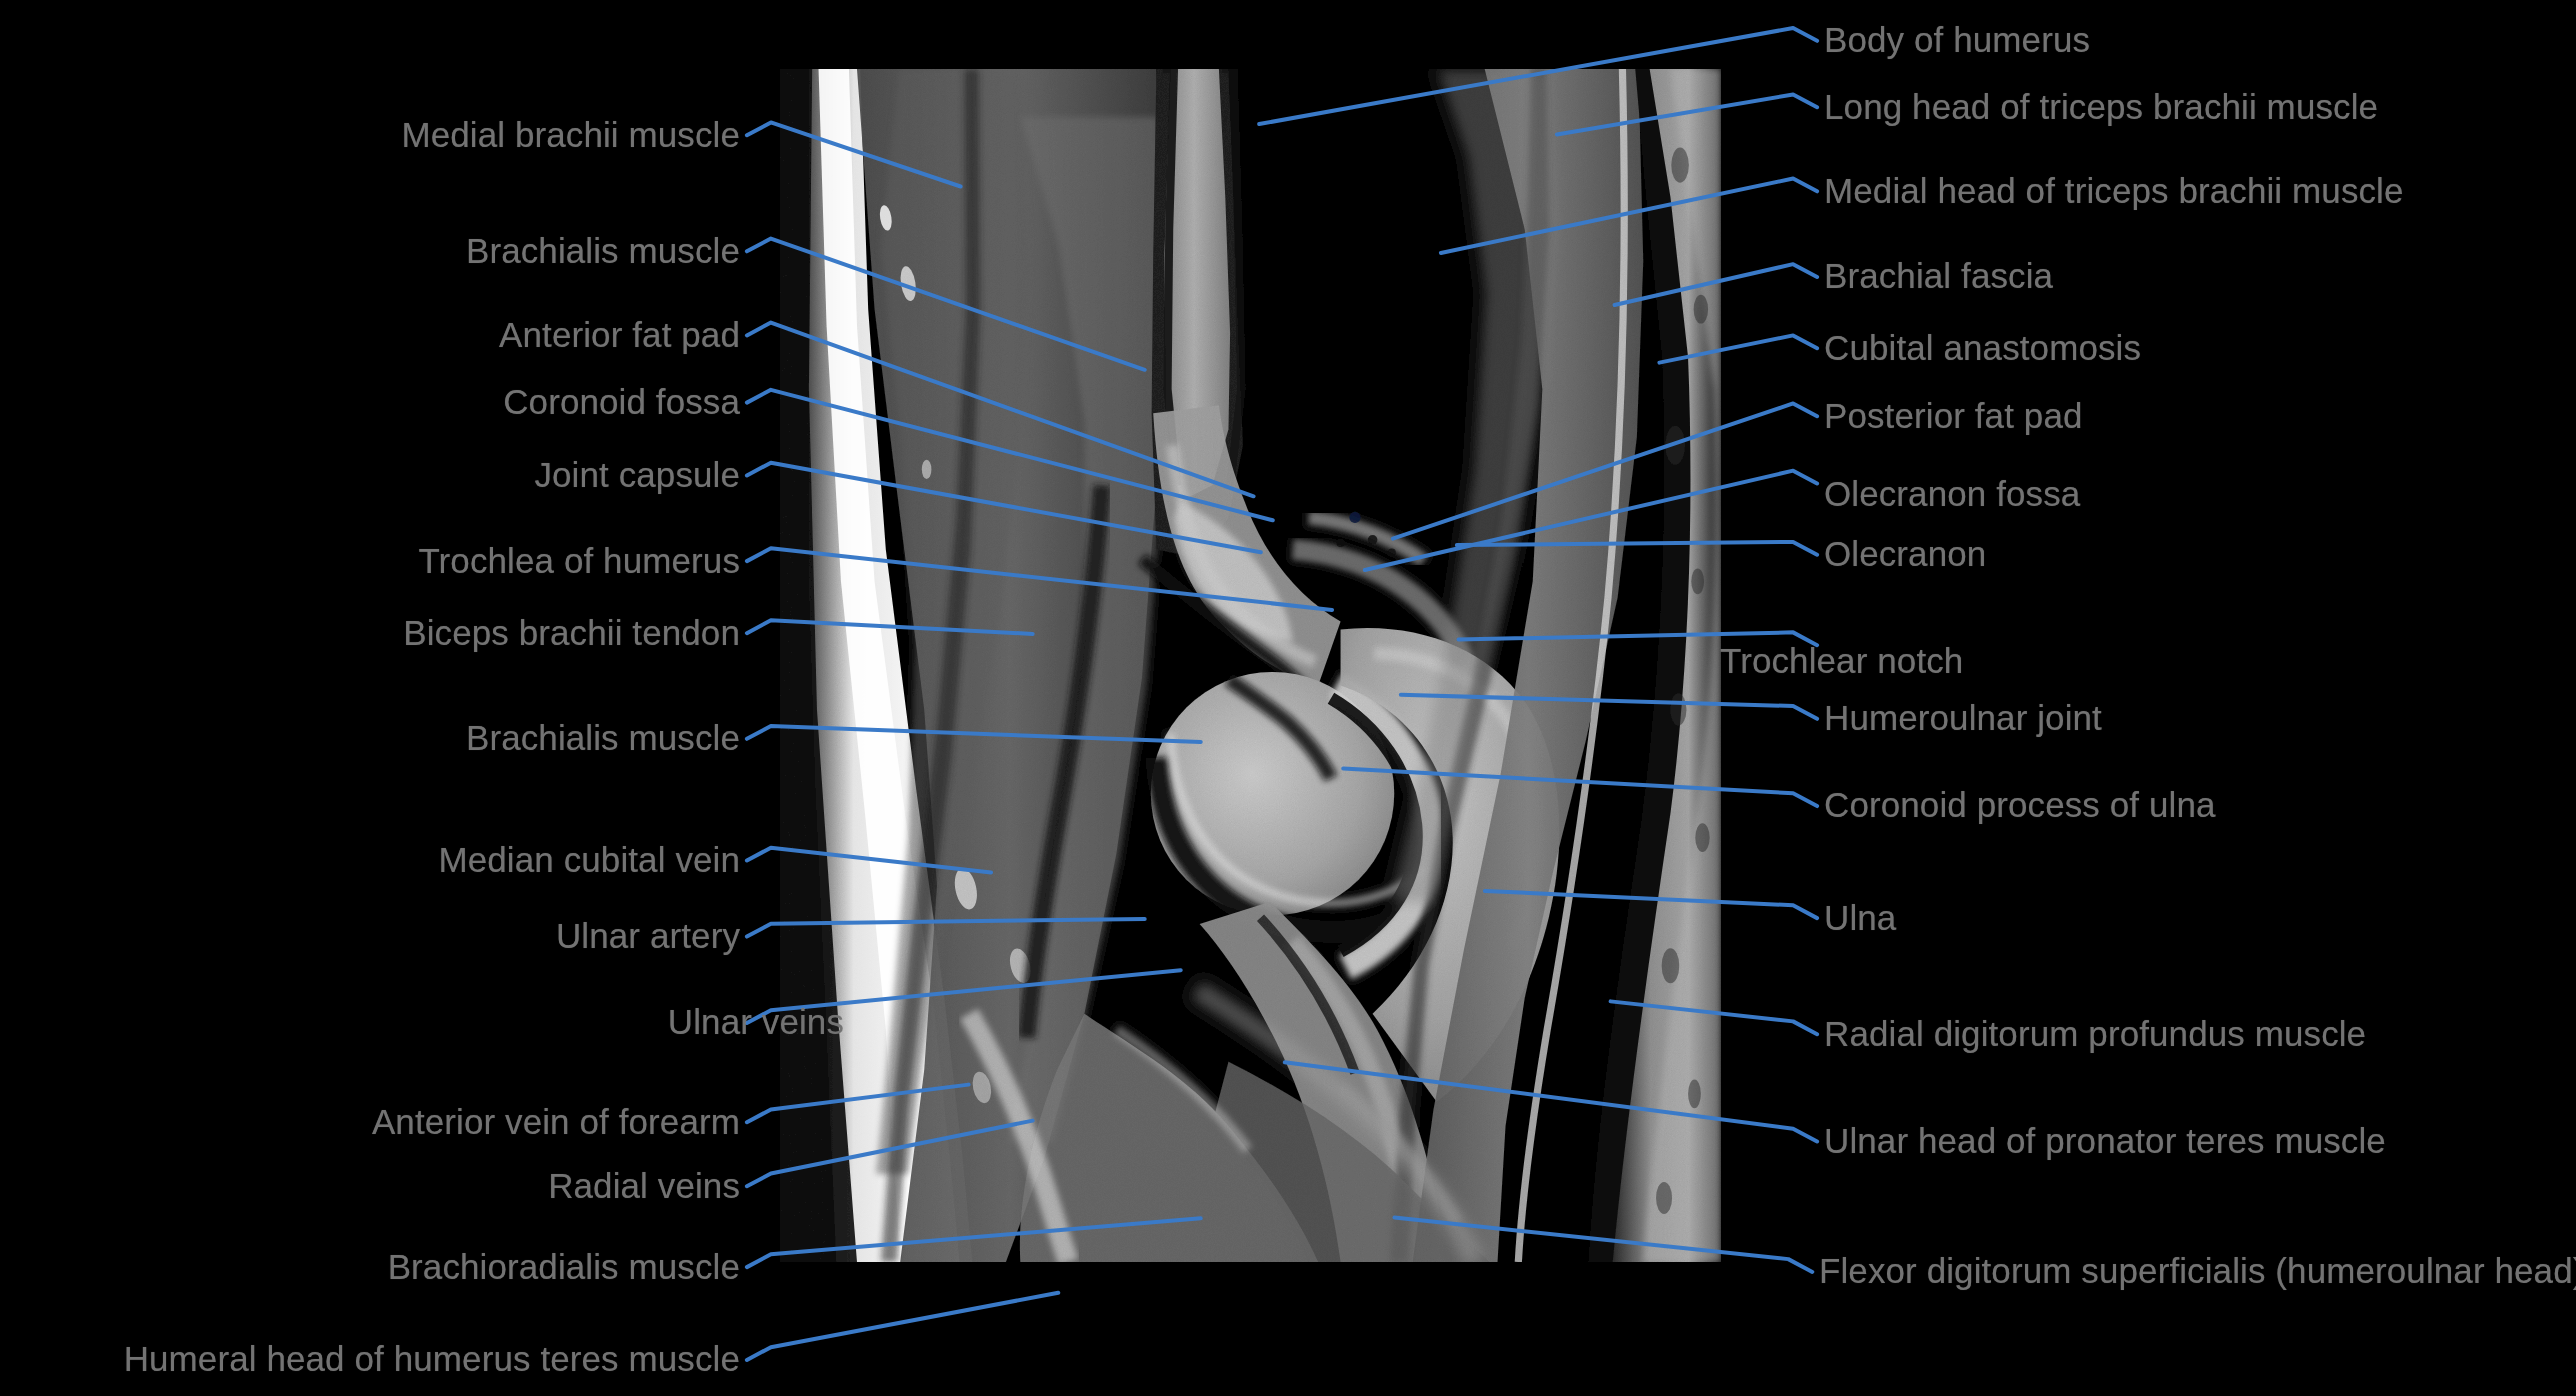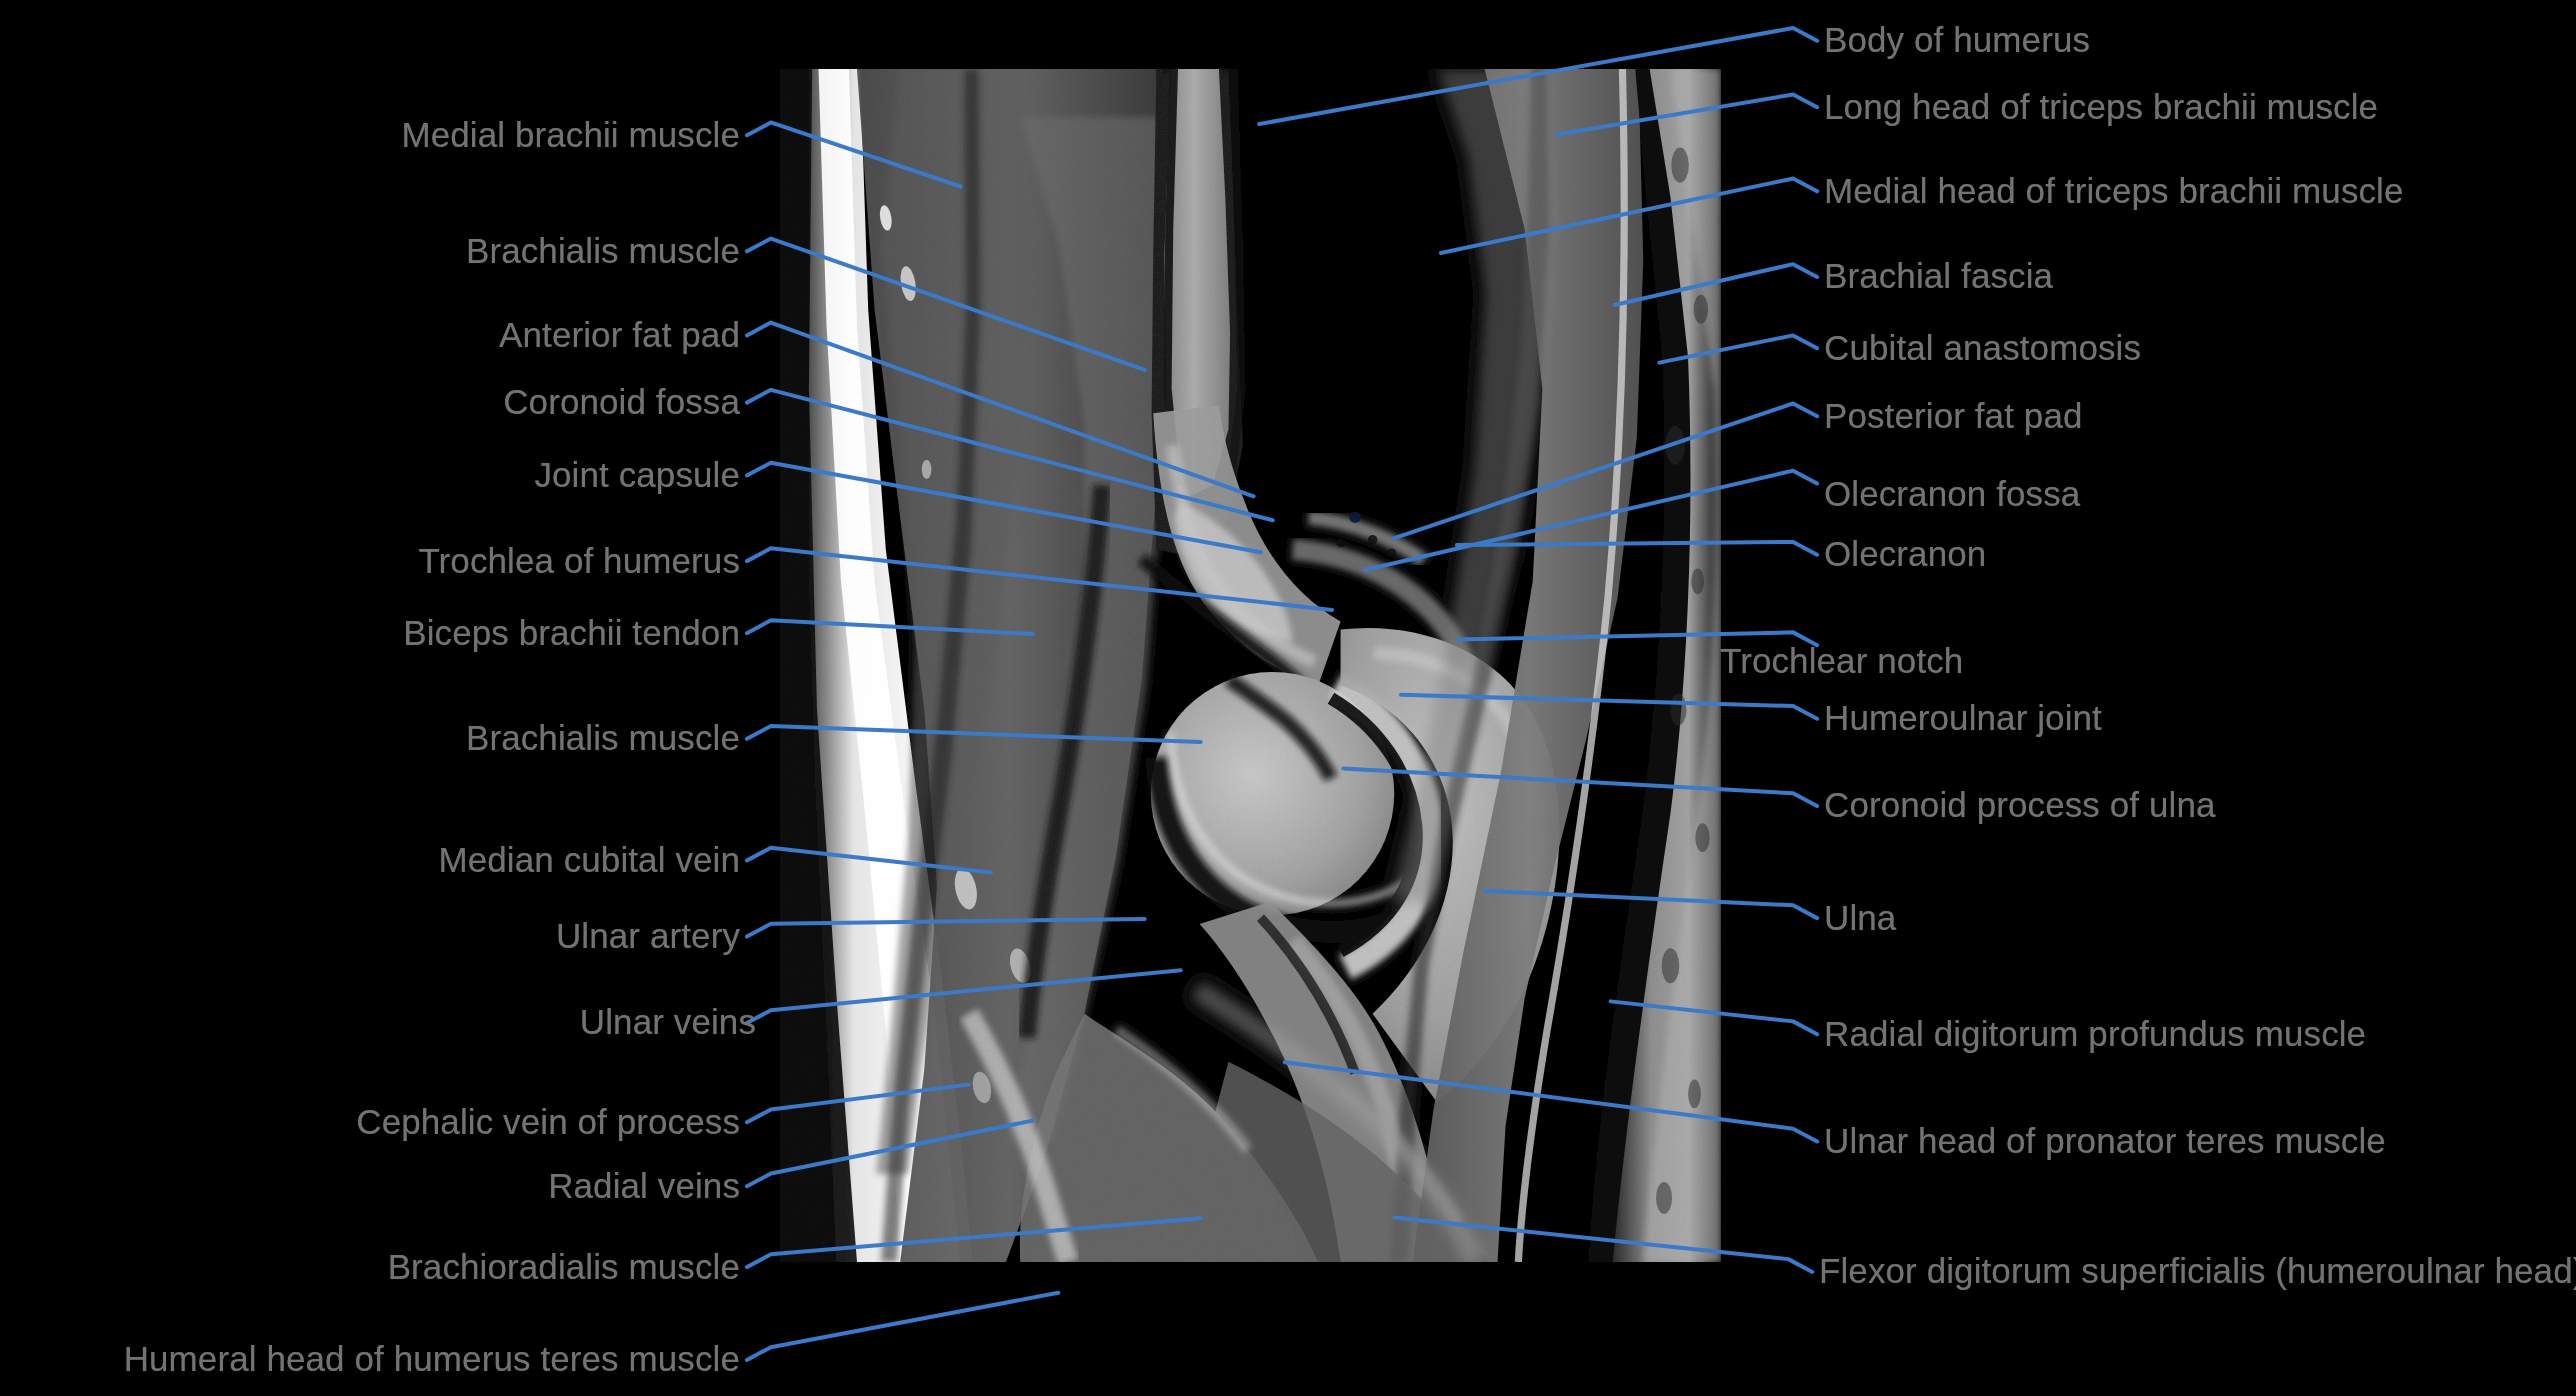--- a/index.html
+++ b/index.html
@@ -260,22 +260,22 @@
       <div class="lbl left" style="top: 134px; right: 1836px;">Medial brachii muscle</div>
       <div class="lbl left" style="top: 250px; right: 1836px;">Brachialis muscle</div>
       <div class="lbl left" style="top: 334px; right: 1836px;">Anterior fat pad</div>
       <div class="lbl left" style="top: 401px; right: 1836px;">Coronoid fossa</div>
       <div class="lbl left" style="top: 474px; right: 1836px; margin-left: 44px;">Joint capsule</div>
       <div class="lbl left" style="top: 560px; right: 1836px;">Trochlea of humerus</div>
       <div class="lbl left" style="top: 632px; right: 1836px;">Biceps brachii tendon</div>
       <div class="lbl left" style="top: 737px; right: 1836px;">Brachialis muscle</div>
       <div class="lbl left" style="top: 859px; right: 1836px;">Median cubital vein</div>
       <div class="lbl left" style="top: 935px; right: 1836px;">Ulnar artery</div>
-      <div class="lbl left" style="top: 1021px; right: 1820px;">Ulnar veins</div>
-      <div class="lbl left" style="top: 1121px; right: 1836px;">Cephalic vein of process</div>
+      <div class="lbl left" style="top: 1021px; right: 1732px;">Ulnar veins</div>
+      <div class="lbl left" style="top: 1121px; right: 1836px;">Anterior vein of forearm</div>
       <div class="lbl left" style="top: 1185px; right: 1836px;">Radial veins</div>
       <div class="lbl left" style="top: 1266px; right: 1836px;">Brachioradialis muscle</div>
       <div class="lbl left" style="top: 1358px; right: 1836px;">Humeral head of humerus teres muscle</div>
     </div>
   <div id="right-labels">
       <div class="lbl right" style="top: 39px; left: 1824px;">Body of humerus</div>
       <div class="lbl right" style="top: 106px; left: 1824px;">Long head of triceps brachii muscle</div>
       <div class="lbl right" style="top: 190px; left: 1824px;">Medial head of triceps brachii muscle</div>
       <div class="lbl right" style="top: 275px; left: 1824px;">Brachial fascia</div>
       <div class="lbl right" style="top: 347px; left: 1824px;">Cubital anastomosis</div>

